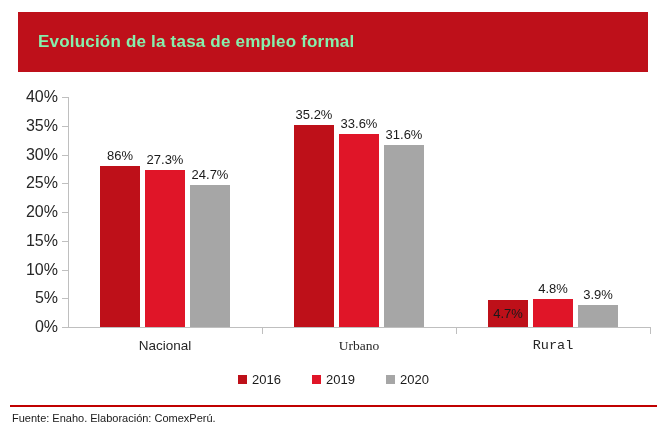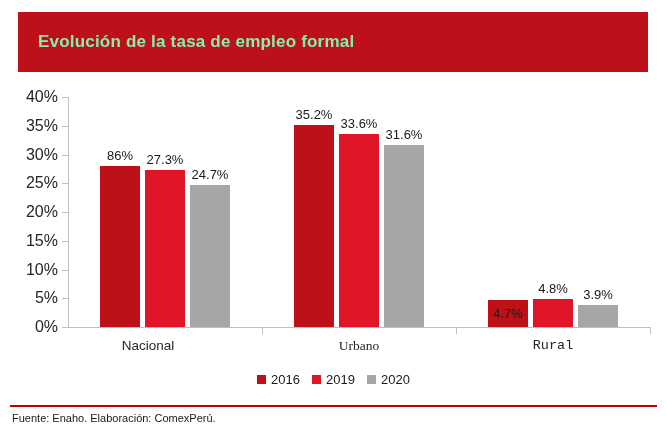--- a/index.html
+++ b/index.html
@@ -131,21 +131,21 @@
 
   
   #legend {
     position: absolute;
     left: 0;
     top: 372px;
     width: 667px;
     display: flex;
     justify-content: center;
     align-items: center;
-    gap: 12px;
+    gap: 31px;
   }
   .legend-item {
     display: flex;
     align-items: center;
     gap: 5px;
   }
   .legend-swatch {
     width: 9px;
     height: 9px;
     display: inline-block;
@@ -240,21 +240,21 @@
       <div class="bar" title="Urbano 2020 31.6%" style="left: 316px; width: 40px; height: 181.7px; background: rgb(166, 166, 166);"></div>
       <div class="bar-label" style="left: 336px; top: 30.3px;">31.6%</div>
       <div class="bar" title="Rural 2016 4.7%" style="left: 420px; width: 40px; height: 27.025px; background: rgb(190, 16, 25);"></div>
       <div class="bar-label" style="left: 440px; top: 194px; margin-top: 15px;">4.7%</div>
       <div class="bar" title="Rural 2019 4.8%" style="left: 465px; width: 40px; height: 27.6px; background: rgb(224, 21, 40);"></div>
       <div class="bar-label" style="left: 485px; top: 184.4px;">4.8%</div>
       <div class="bar" title="Rural 2020 3.9%" style="left: 510px; width: 40px; height: 22.425px; background: rgb(166, 166, 166);"></div>
       <div class="bar-label" style="left: 530px; top: 189.575px;">3.9%</div>
     </div>
   <div id="x-categories">
-      <div class="cat-label" style="left: 148px; text-align: right;">Nacional</div>
+      <div class="cat-label" style="left: 165px; text-align: right;">Nacional</div>
       <div class="cat-label" style="left: 359px; font-family: Liberation Serif, serif;">Urbano</div>
       <div class="cat-label" style="left: 553px; font-family: Liberation Mono, monospace;">Rural</div>
     </div>
 </div>
 
 <div id="legend">
     <div class="legend-item">
       <span class="legend-swatch" style="background: rgb(190, 16, 25);"></span>
       <span class="legend-text">2016</span>
     </div>

